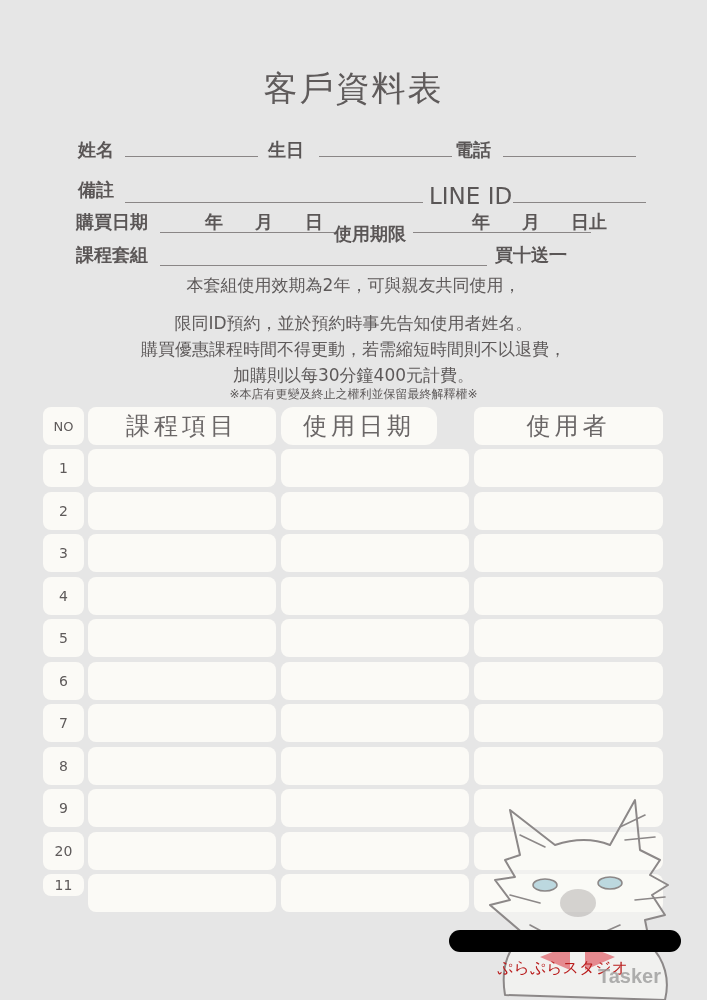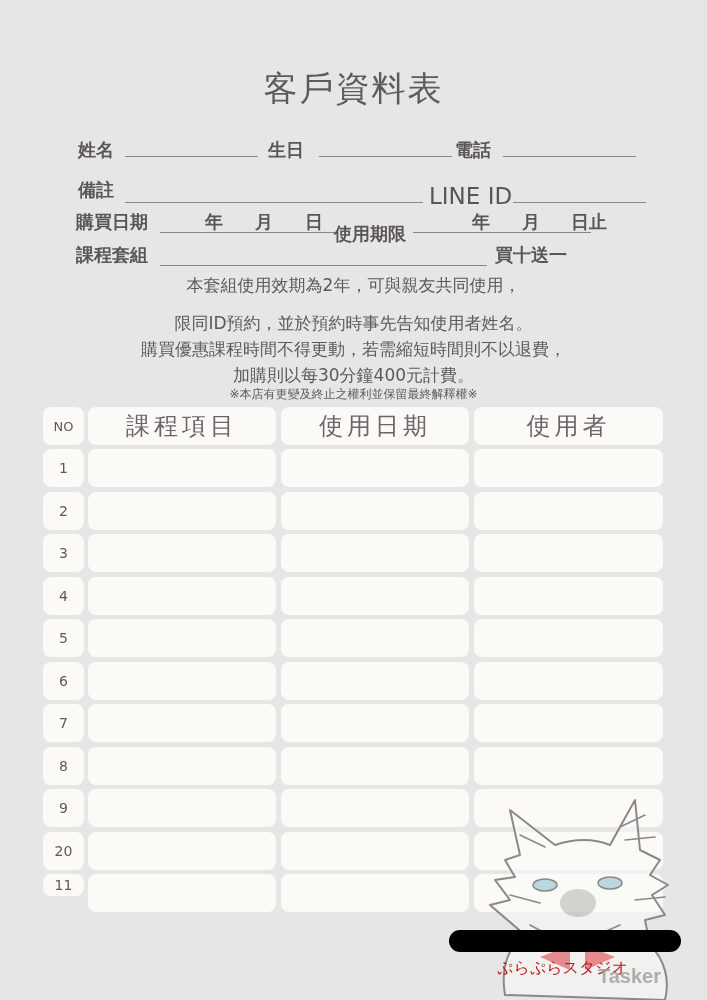--- a/index.html
+++ b/index.html
@@ -85,21 +85,21 @@
 
 <div class="notice" style="top:272px;">本套組使用效期為2年，可與親友共同使用，</div>
 <div class="notice" style="top:310px;">限同ID預約，並於預約時事先告知使用者姓名。</div>
 <div class="notice" style="top:336px;">購買優惠課程時間不得更動，若需縮短時間則不以退費，</div>
 <div class="notice" style="top:362px;">加購則以每30分鐘400元計費。</div>
 <div class="small-notice">※本店有更變及終止之權利並保留最終解釋權※</div>
 
 <div id="usage-table">
   <div class="cell head-no" style="left:43px; top:407px; width:41px; height:38px;">NO</div>
   <div class="cell head" style="left:88px; top:407px; width:188px; height:38px;">課程項目</div>
-  <div class="cell head" style="left:281px; top:407px; width:188px; height:38px;">使用日期</div>
+  <div class="cell head" style="left:281px; top:407px; width:156px; height:38px;border-radius:12px;">使用日期</div>
   <div class="cell head" style="left:474px; top:407px; width:189px; height:38px;">使用者</div>
 <div>
       <div class="cell no" style="left: 43px; top: 449px; width: 41px; height: 38px;">1</div>
       <div class="cell" style="left: 88px; top: 449px; width: 188px; height: 38px;">
         <input type="text" value="" style="">
       </div>
       <div class="cell" style="left: 281px; top: 449px; width: 188px; height: 38px;">
         <input type="text" value="" style="">
       </div>
       <div class="cell" style="left: 474px; top: 449px; width: 189px; height: 38px;">

